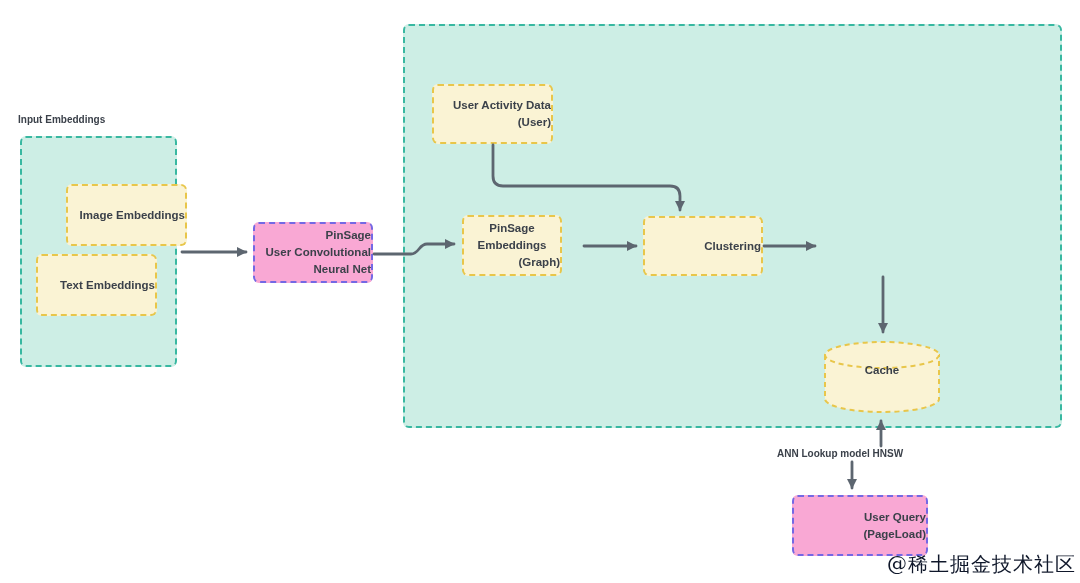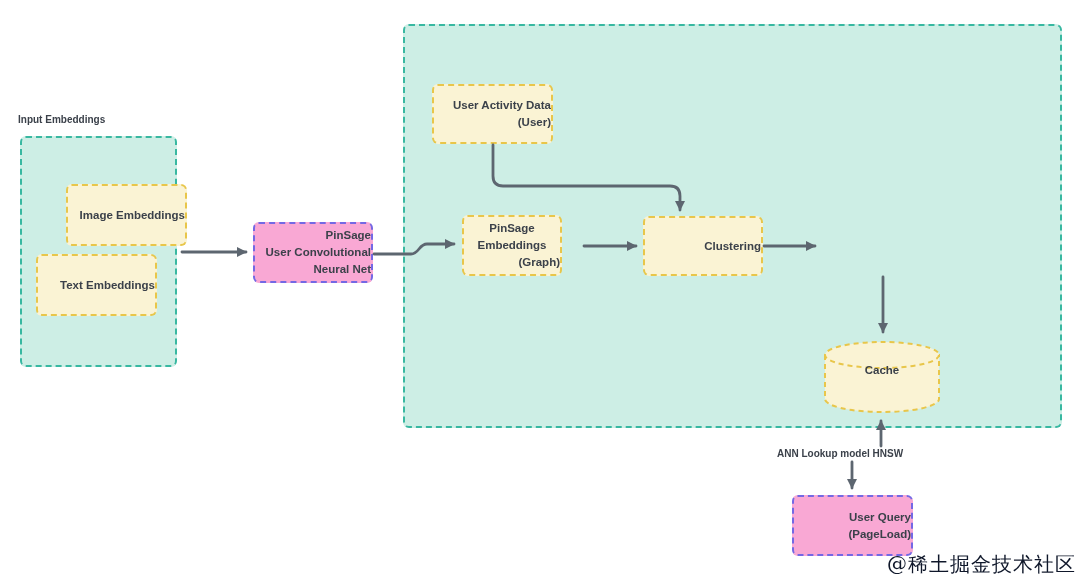--- a/index.html
+++ b/index.html
@@ -74,21 +74,21 @@
   <div class="abs" style="left:823px;top:340px;width:118px;height:76px;">
     <svg width="118" height="76" viewBox="0 0 118 76">
       <path d="M2 15 L2 59 A57 13 0 0 0 116 59 L116 15 Z" fill="#faf3d4" stroke="#e8c64a" stroke-width="2" stroke-dasharray="5 4"></path>
       <ellipse cx="59" cy="15" rx="57" ry="13" fill="#faf3d4" stroke="#e8c64a" stroke-width="2" stroke-dasharray="5 4"></ellipse>
     </svg>
     <div class="cache-label">Cache</div>
   </div>
 
   <div class="abs free-label" style="left:777px;top:448px;width:180px;">ANN Lookup model HNSW</div>
 
-  <div class="abs node node-purple" style="left:792px;top:495px;width:121px;height:61px;">
+  <div class="abs node node-purple" style="left:792px;top:495px;width:136px;height:61px;">
     <span>User Query</span>
     <span>(PageLoad)</span>
   </div>
 
   <svg class="overlay" width="1080" height="583" viewBox="0 0 1080 583">
     <defs>
       <marker id="ah" markerUnits="userSpaceOnUse" markerWidth="12" markerHeight="10" refX="9" refY="5" orient="auto">
         <path d="M0 0 L10 5 L0 10 Z" fill="#5d6670"></path>
       </marker>
     </defs>

